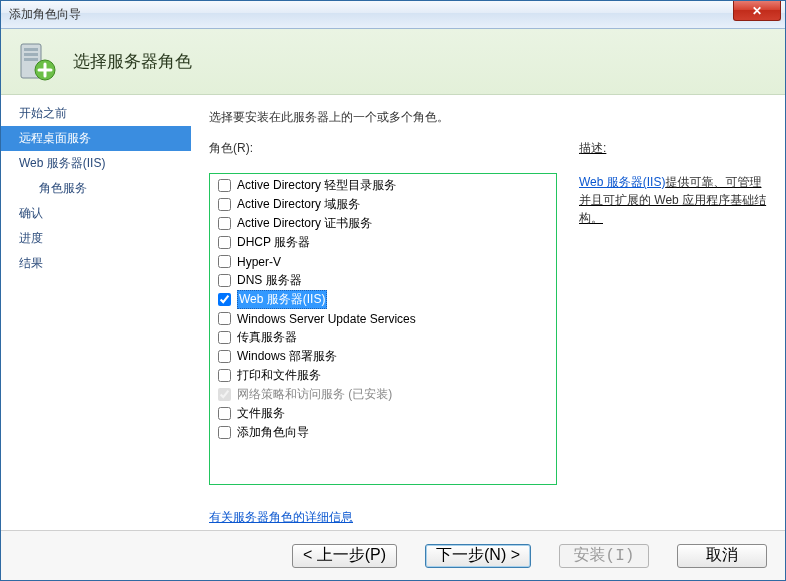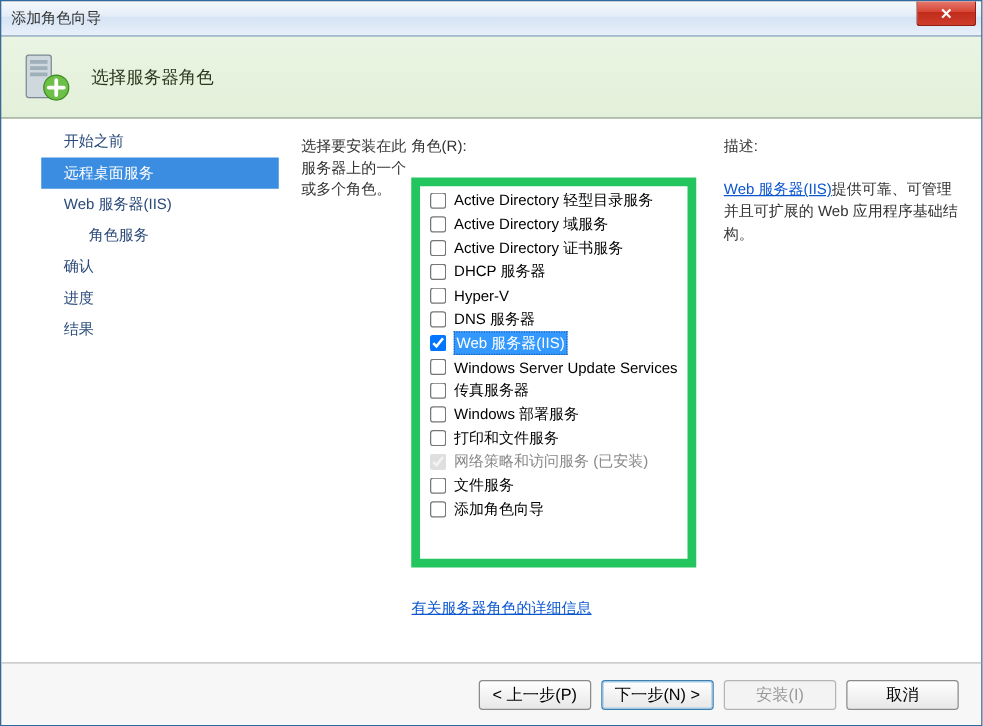--- a/index.html
+++ b/index.html
@@ -8,21 +8,21 @@
     font-family: "Microsoft YaHei", "Segoe UI", Tahoma, sans-serif;
     font-size: 12px;
     background: #f0f0f0;
     width: 786px;
     height: 581px;
     overflow: hidden;
   }
   .window {
     width: 786px;
     height: 581px;
-    background: #404040;
+    background: #c2410c;
     border: 1px solid #2f6aa3;
     display: flex;
     flex-direction: column;
   }
   .titlebar {
     height: 28px;
     background: linear-gradient(to bottom, #f6f9fd 0%, #e3ecf7 45%, #d5e3f3 46%, #e8f0fa 100%);
     display: flex;
     align-items: center;
     padding-left: 8px;
@@ -55,59 +55,58 @@
     display: flex;
     align-items: center;
     padding-left: 14px;
     gap: 14px;
   }
   .header-icon {
     width: 44px; height: 44px;
     position: relative;
   }
   .header-icon svg { width: 44px; height: 44px; }
-  .header-title { font-size: 14px; color: #2a3a1f; }
+  .header-title { font-size: 17px; color: #2a3a1f; }
   .body {
     flex: 1;
     display: flex;
     background: #fff;
-    padding-left: 32px;
   }
   .nav {
     width: 190px;
     padding: 6px 0;
   }
   .nav-item {
     padding: 4px 10px 4px 18px;
     color: #2a4a7a;
     cursor: pointer;
   }
   .nav-item.indent { padding-left: 38px; }
   .nav-item.active {
     background: #3a8de0;
     color: #fff;
   }
   .content {
     flex: 1;
     padding: 14px 16px 0 18px;
     display: flex;
-    flex-direction: row;
+    flex-direction: column;
   }
   .instruction { color: #333; margin-bottom: 14px; }
   .columns {
     display: flex;
     gap: 22px;
     flex: 1;
     min-height: 0;
   }
   .role-col { flex: 1; display: flex; flex-direction: column; min-width: 0; }
-  .desc-col { width: 190px; }
+  .desc-col { width: 190px; text-decoration: underline; }
   .col-label { margin-bottom: 16px; color: #333; }
   .listbox {
-    border: 7px solid #22c55e;
+    border: 1px solid #22c55e;
     height: 312px;
     background: #fff;
     overflow-y: scroll;
     padding: 2px 0;
   }
   .role-row {
     display: flex;
     align-items: center;
     gap: 6px;
     padding: 1px 8px;
@@ -136,33 +135,35 @@
     justify-content: flex-end;
     gap: 8px;
     padding-right: 18px;
   }
   .btn {
     min-width: 90px;
     height: 24px;
     border: 1px solid #8a8a8a;
     background: linear-gradient(to bottom, #ffffff, #e7e7e7);
     border-radius: 3px;
-    font-size: 13px;
+    font-size: 16px;
     cursor: pointer;
     padding: 0 10px;
+    margin-left: 20px;
   }
   .btn.default {
     border: 1px solid #3c7fb1;
     box-shadow: 0 0 0 1px #a6d0ec inset;
   }
   .btn:disabled {
     color: #9a9a9a;
     border-color: #b5b5b5;
     background: #f3f3f3;
     cursor: default;
+    font-family: Liberation Mono, monospace;
   }
   
   .listbox::-webkit-scrollbar { width: 17px; }
   .listbox::-webkit-scrollbar-track { background: #f0f0f0; border-left: 1px solid #d9d9d9; }
   .listbox::-webkit-scrollbar-thumb { background: #c8d4e3; border: 1px solid #9fb0c4; border-radius: 2px; }
 </style>
 </head>
 <body>
 
 <div class="window">

